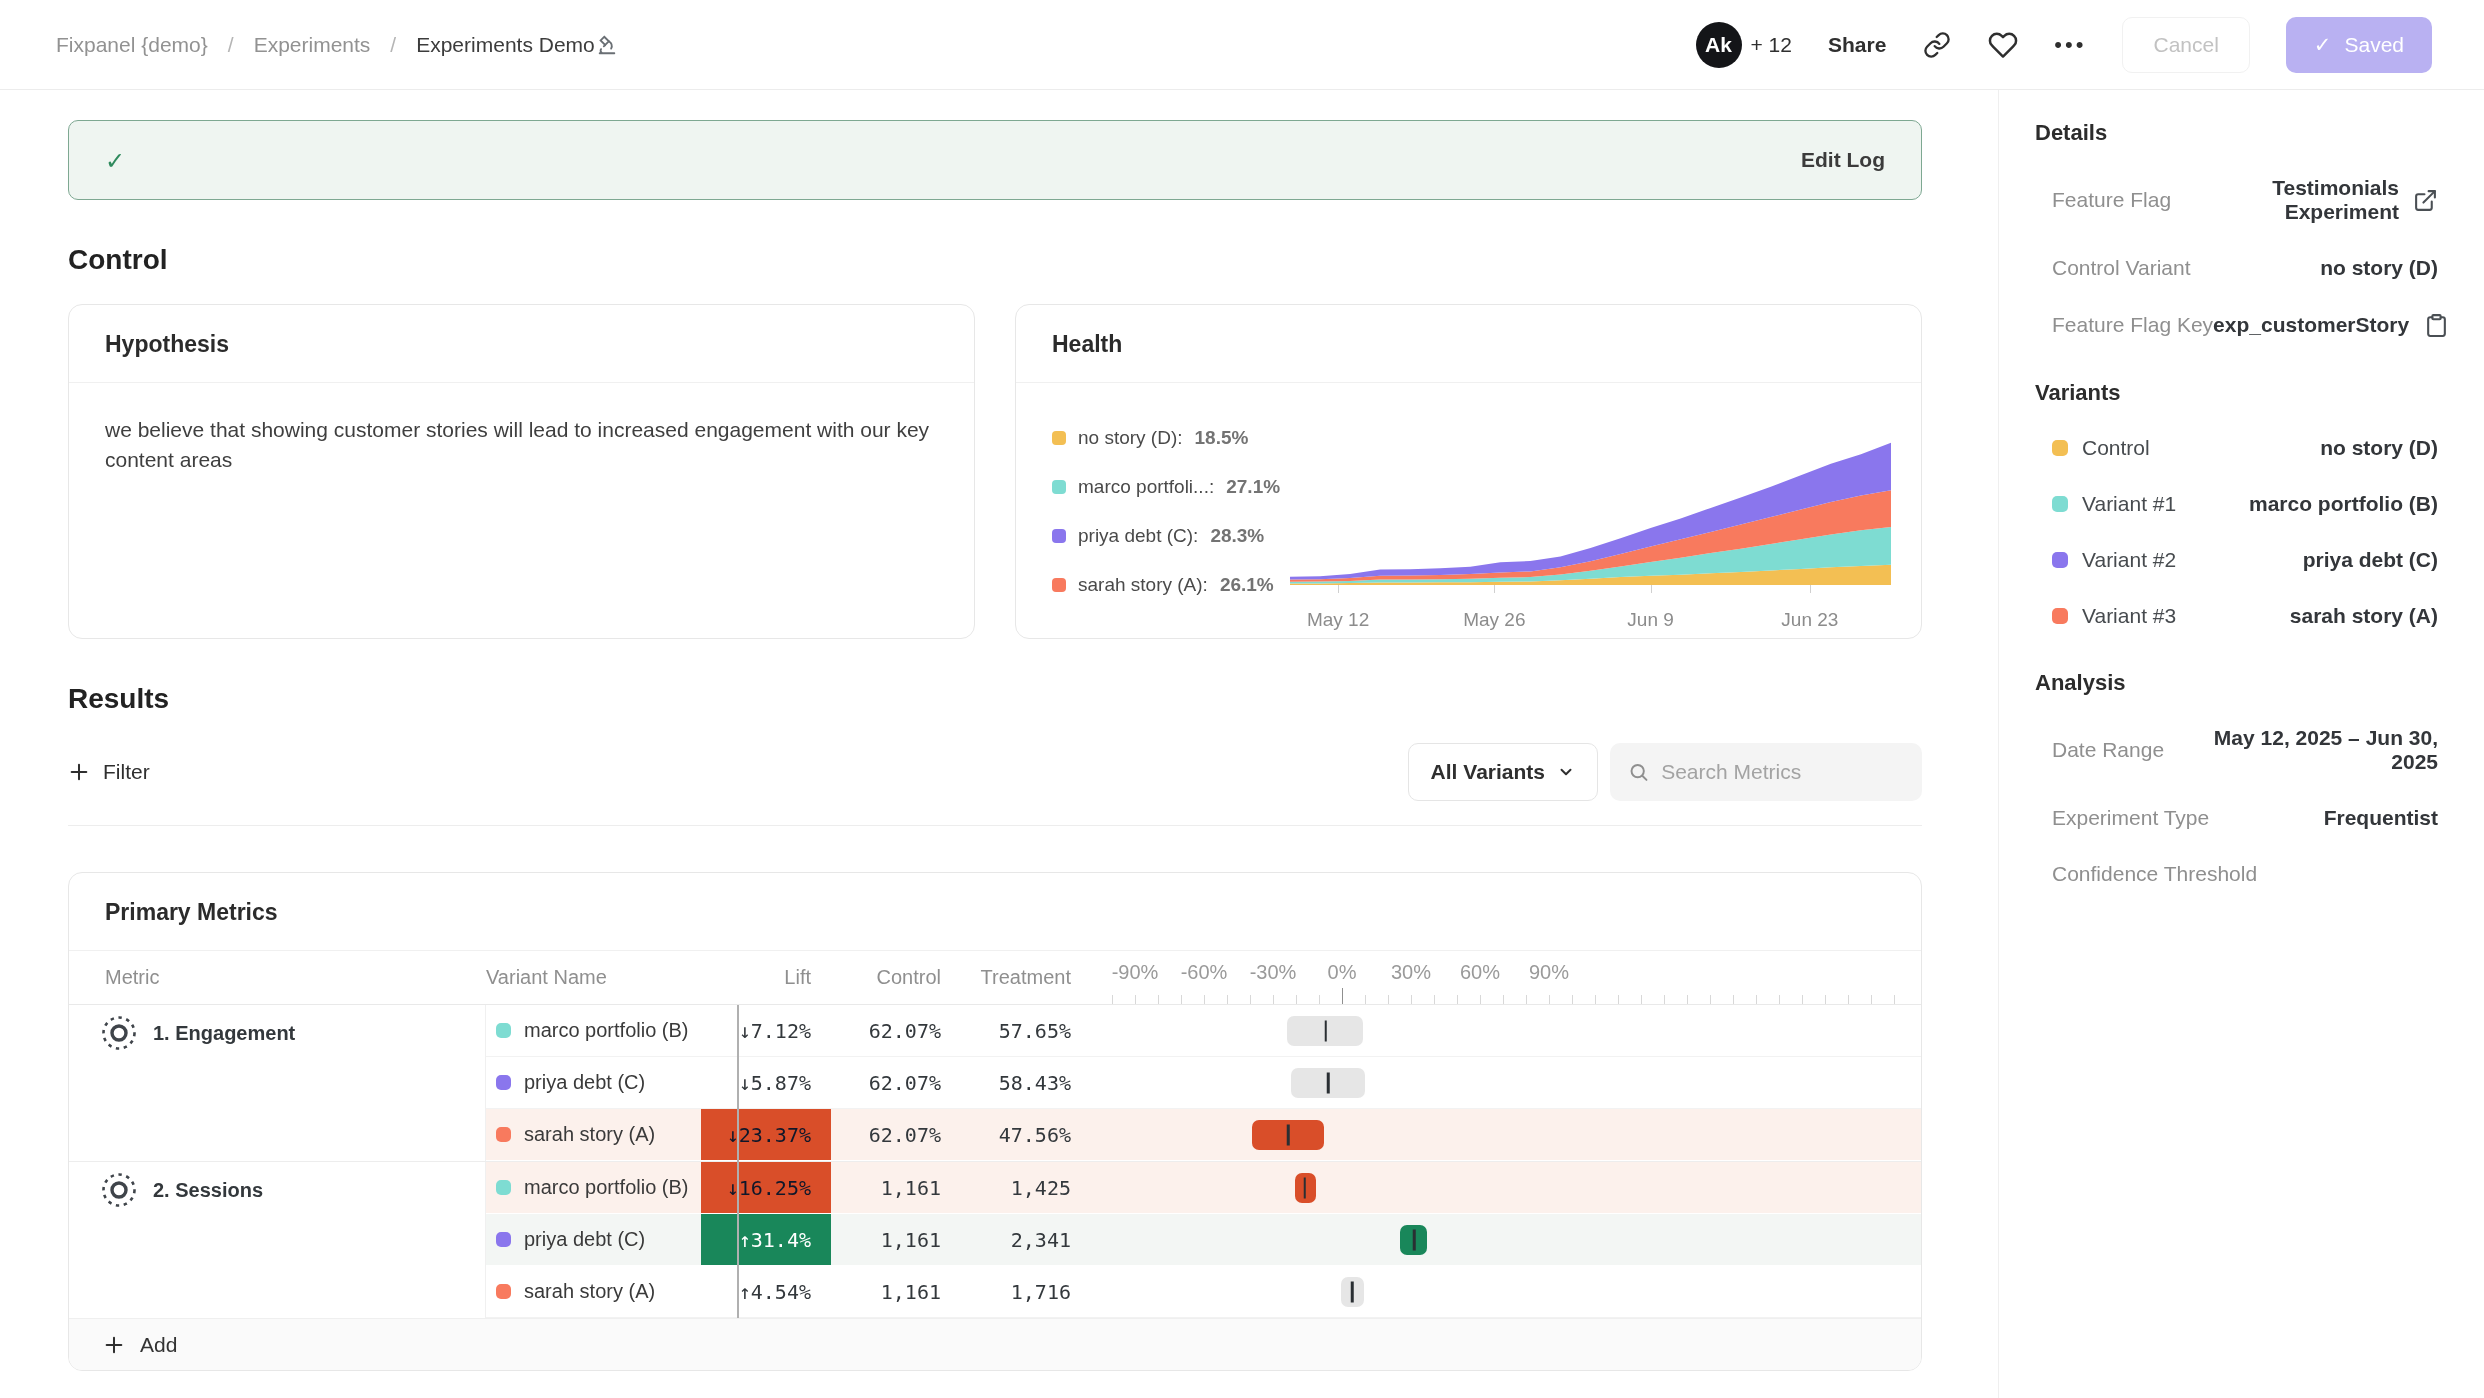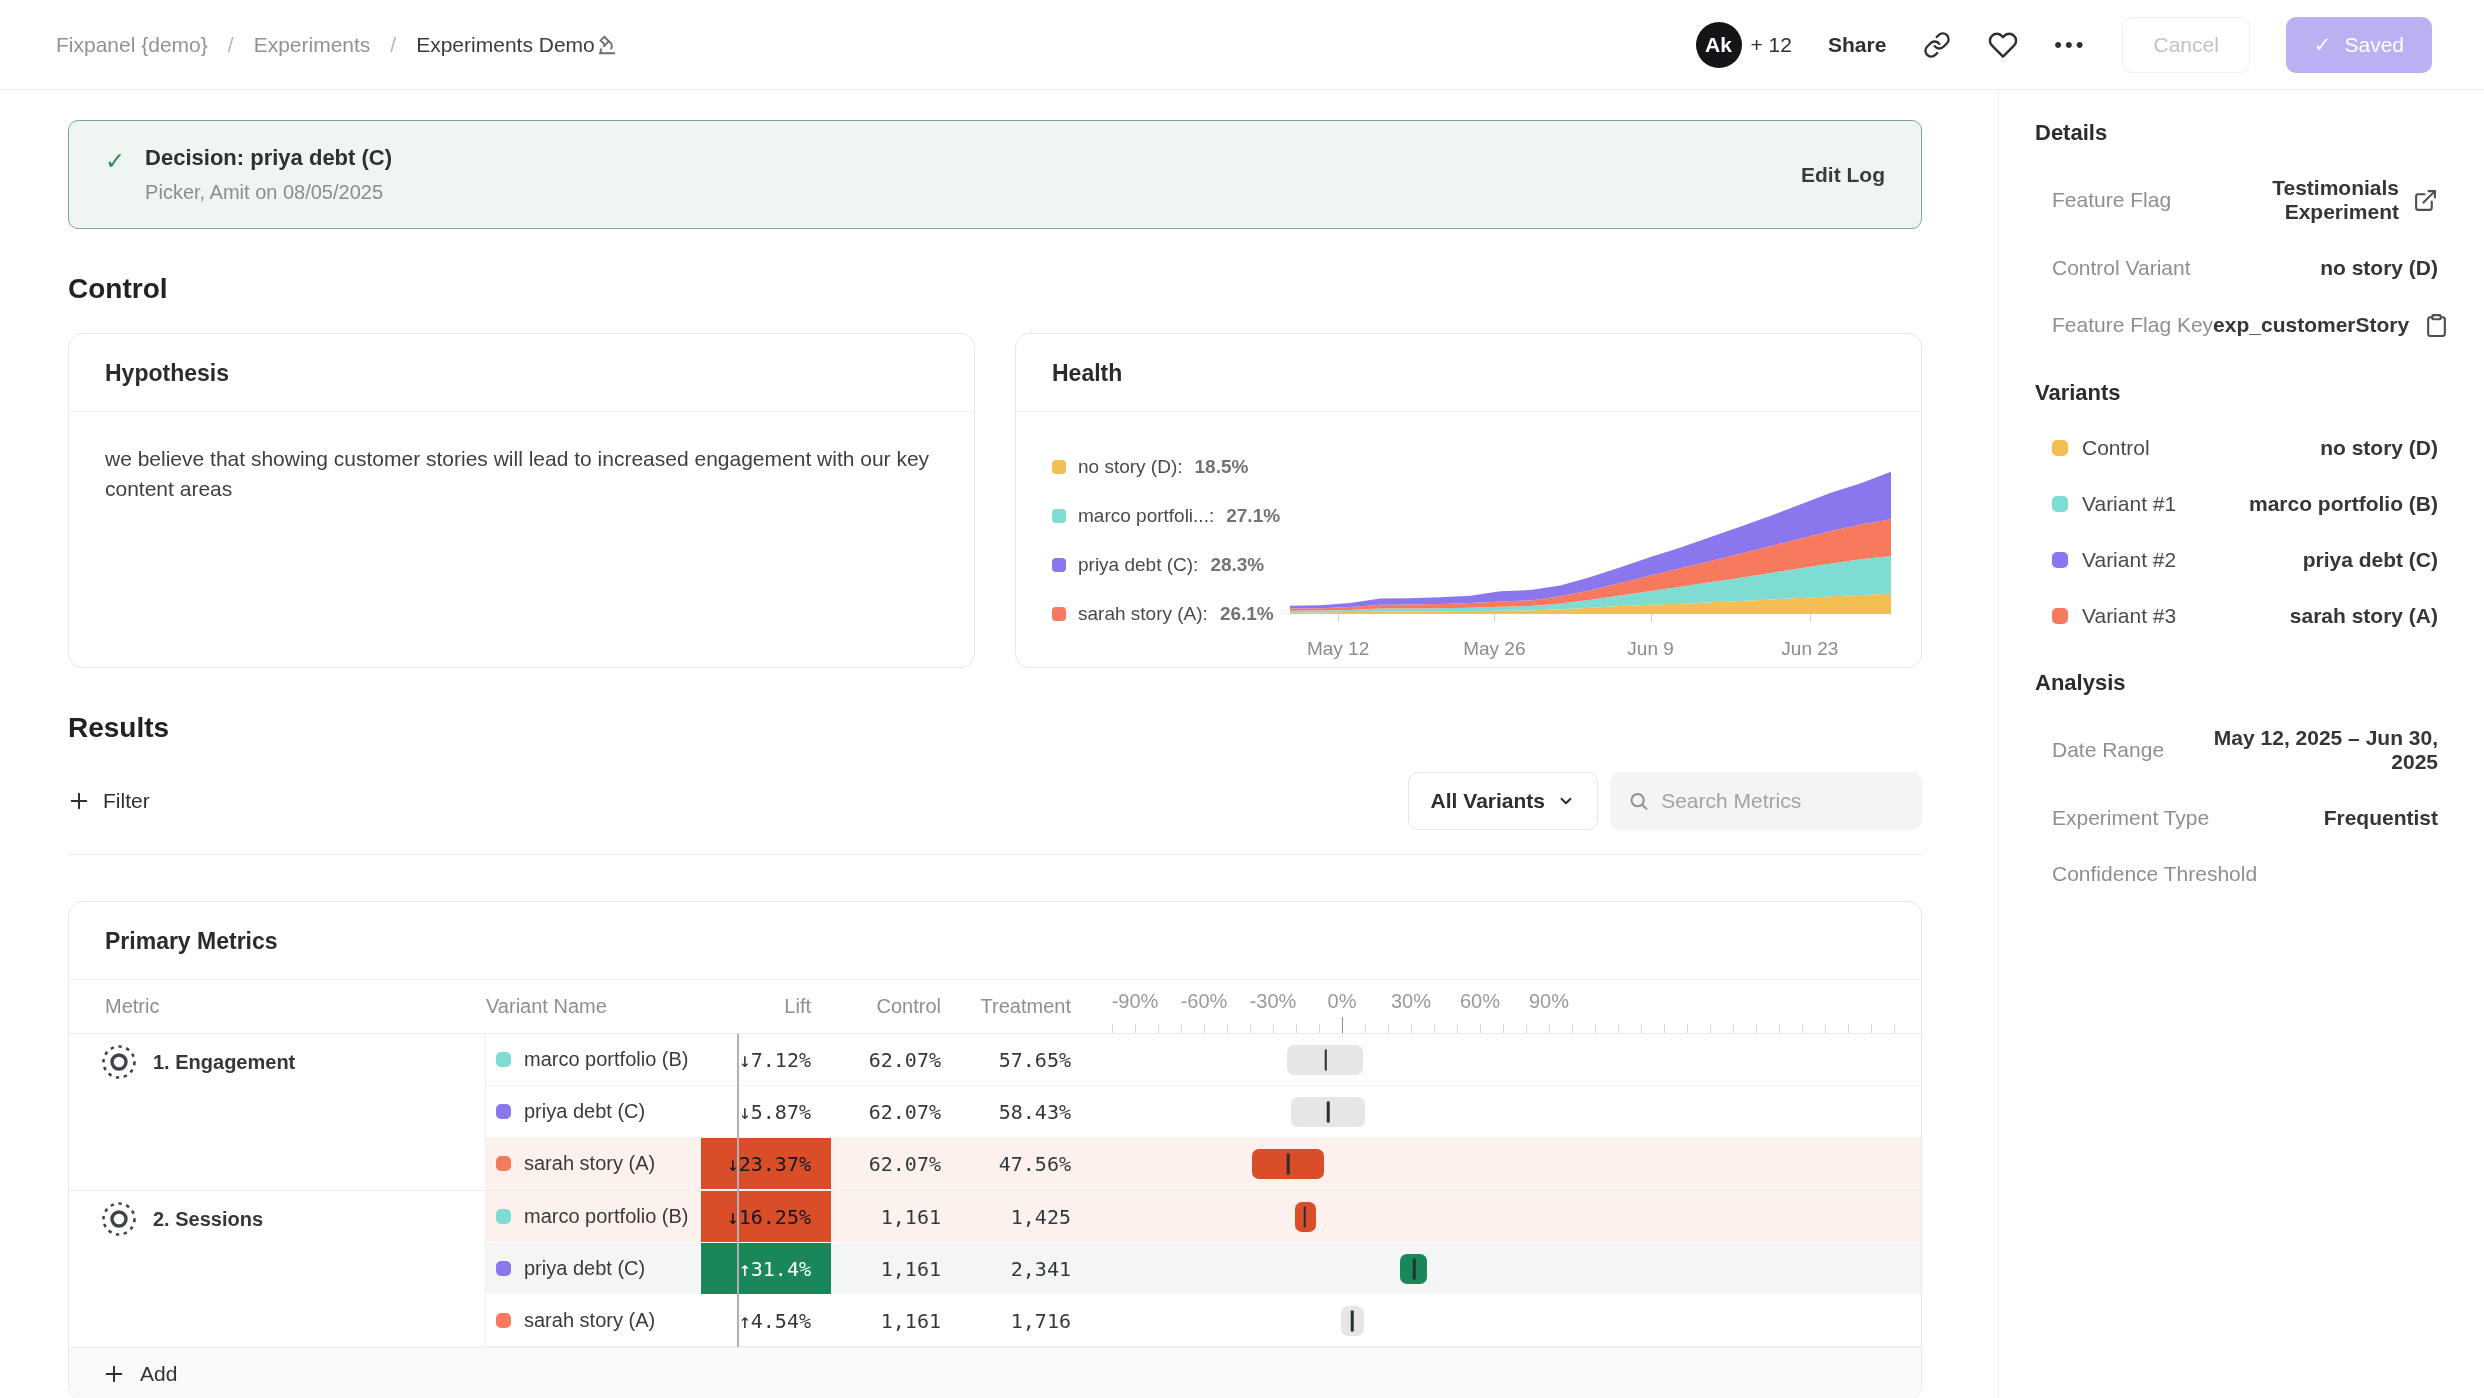--- a/index.html
+++ b/index.html
@@ -170,24 +170,20 @@
       </button>
     </div>
   </div>
 
   <div class="layout">
 
     <div class="main">
 
       <div class="banner">
         <span class="banner-check">✓</span>
-        <div>
-          <div class="banner-title">Decision: priya debt (C)</div>
-          <div class="banner-sub">Picker, Amit on 08/05/2025</div>
-        </div>
         <span class="banner-action">Edit Log</span>
       </div>
 
       <div class="h2">Control</div>
 
       <div class="cards-row">
         <div class="card">
           <div class="card-head">Hypothesis</div>
           <div class="hyp-body">we believe that showing customer stories will lead to increased engagement with our key content areas</div>
         </div>

